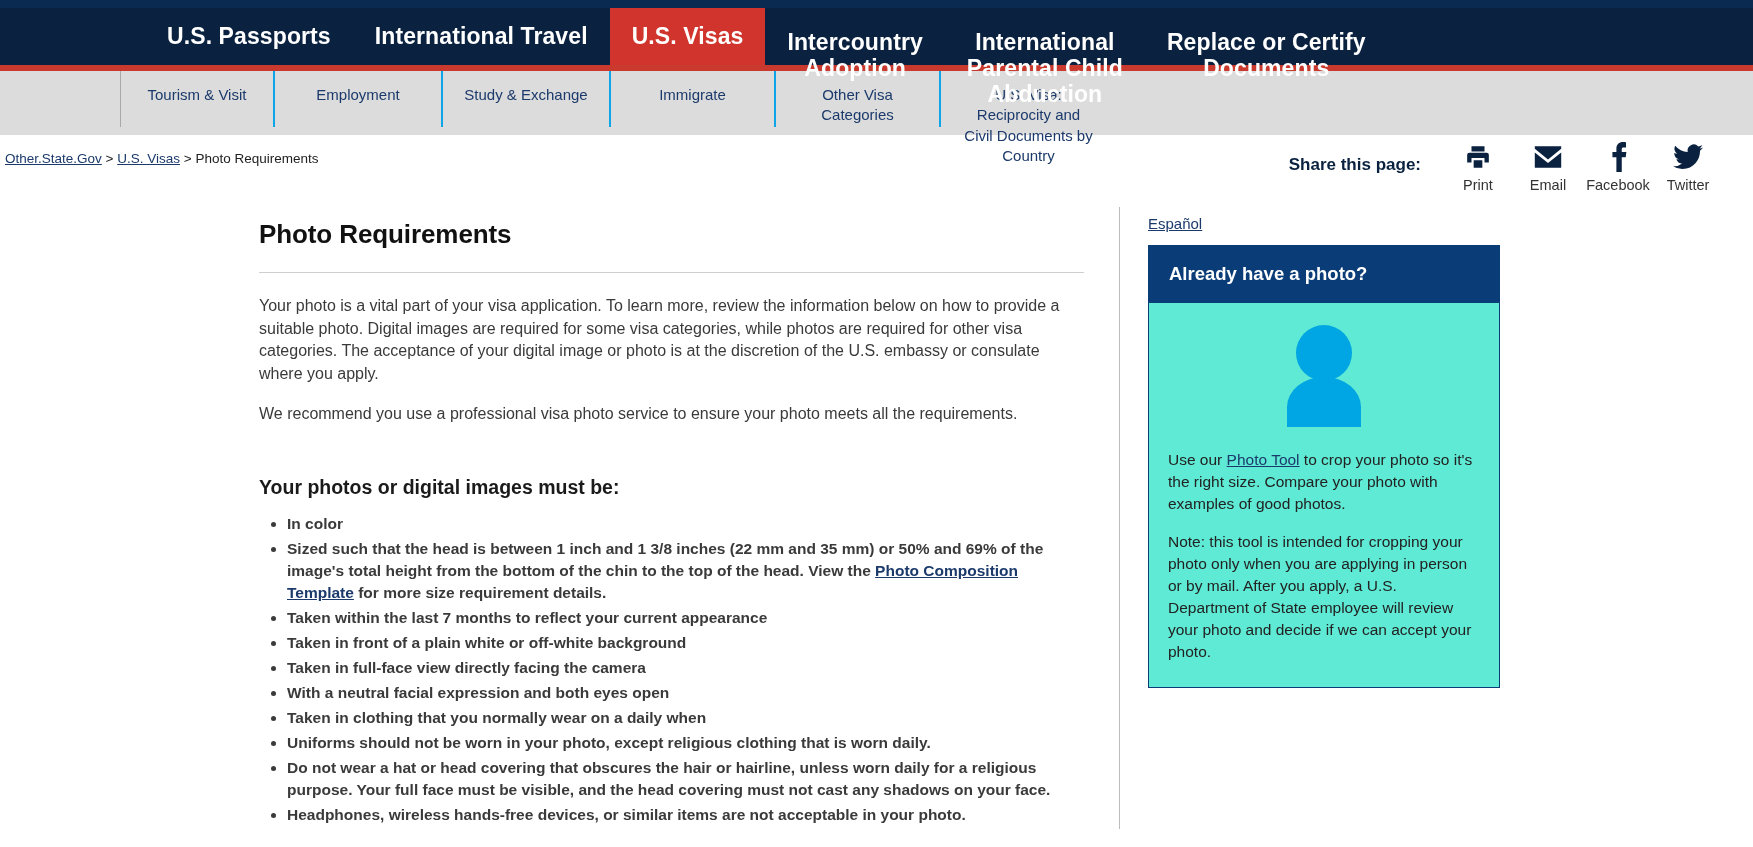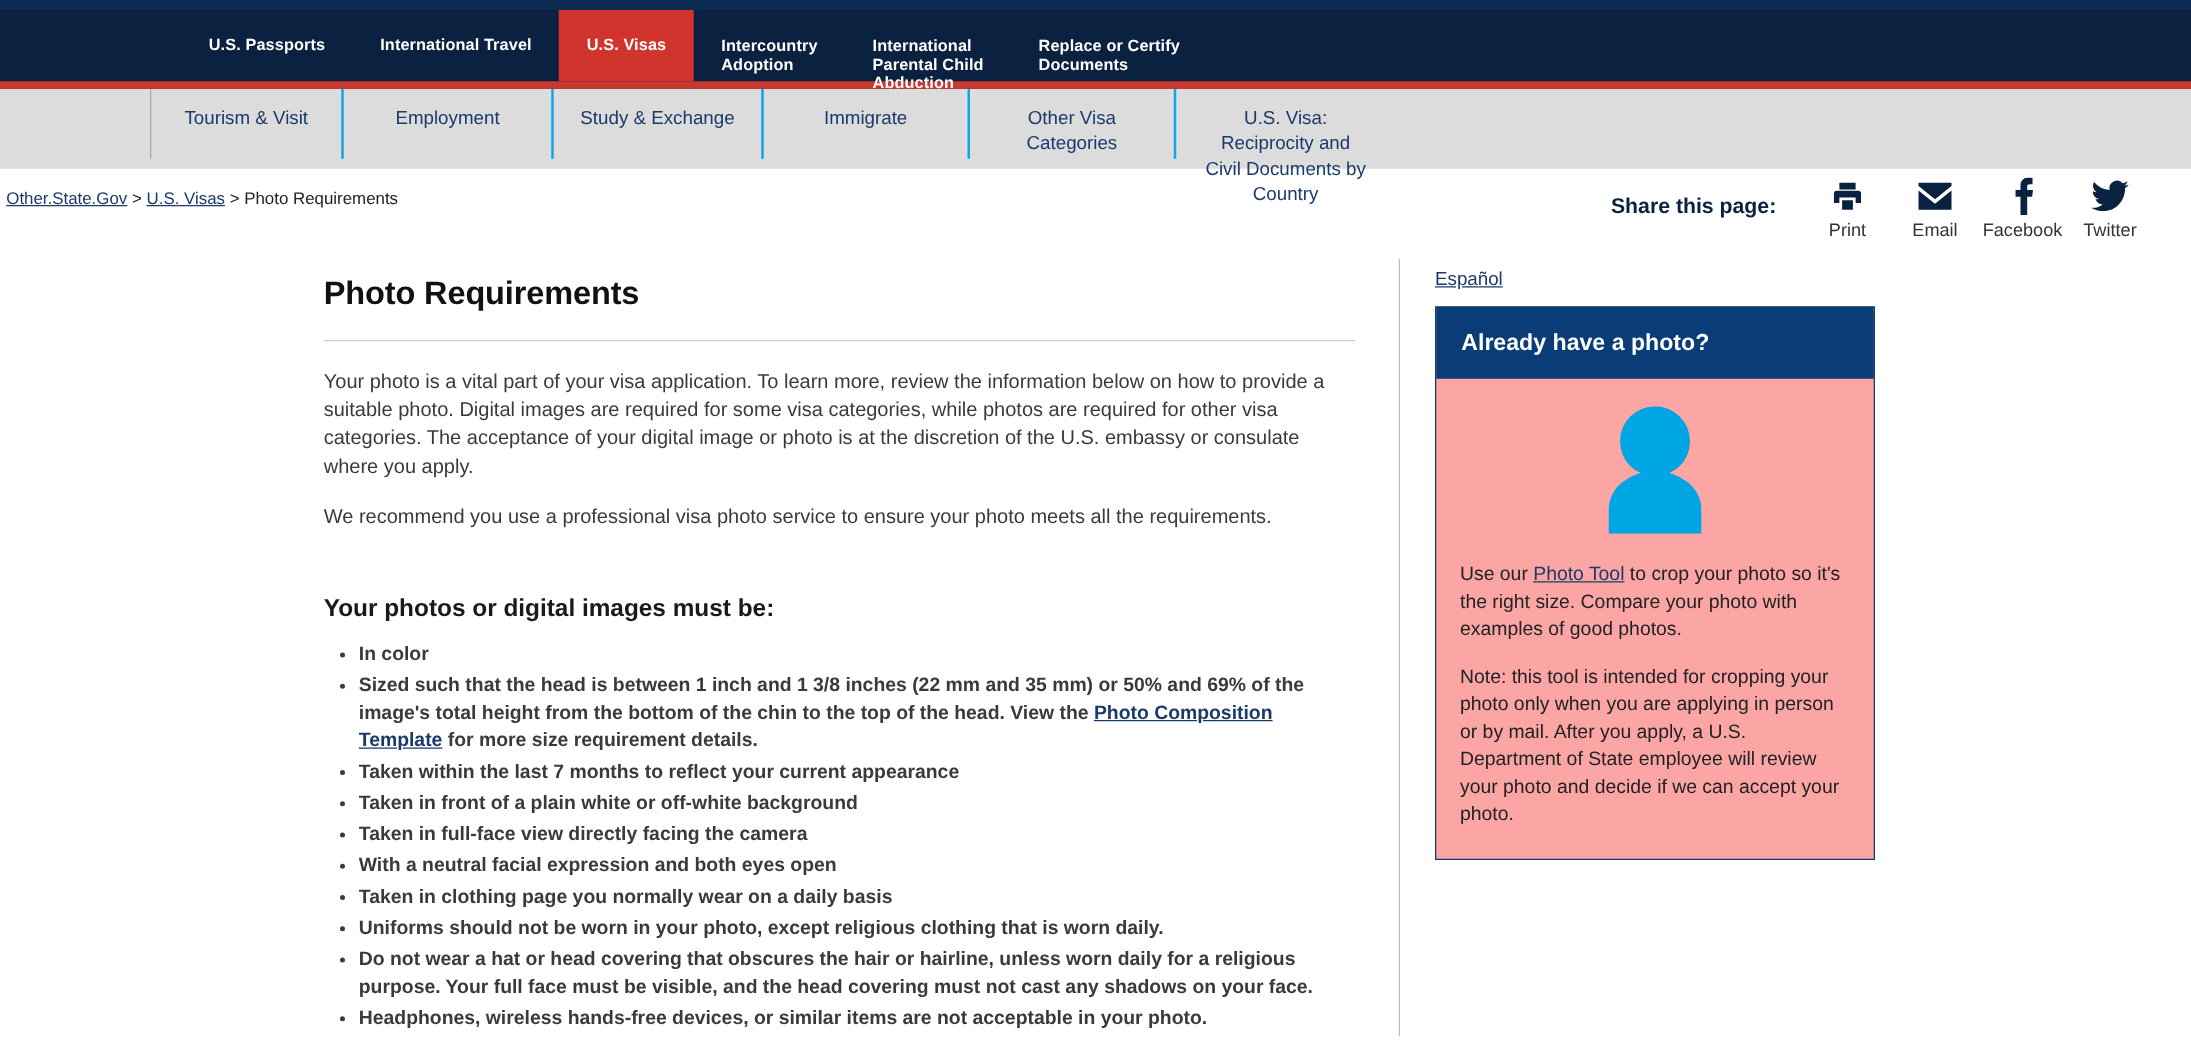--- a/index.html
+++ b/index.html
@@ -21,26 +21,26 @@
     background: #0a2240;
     height: 63px;
     display: flex;
     align-items: stretch;
     padding-left: 145px;
     border-bottom: 6px solid #c9392e;
     position: relative;
   }
   .mainnav-item {
     color: #ffffff;
-    font-size: 13px;
+    font-size: 23px;
     font-weight: bold;
     display: flex;
     align-items: center;
     justify-content: center;
-    text-align: left;
+    text-align: center;
     padding: 0 22px;
     line-height: 1.12;
     white-space: pre-line;
     cursor: pointer;
     letter-spacing: .1px;
   }
   .mainnav-item.active {
     background: #d0342c;
   }
   .mainnav-item.tall {
@@ -194,21 +194,21 @@
     color: #1b3a6b;
     text-decoration: underline;
     display: inline-block;
     margin-bottom: 13px;
     cursor: pointer;
   }
   .panel {
     width: 352px;
     border: 1px solid #0a3d78;
     border-top: none;
-    background: #fca5a5;
+    background: #5eead4;
   }
   .panel-head {
     background: #0a3d78;
     color: #fff;
     font-size: 18.5px;
     font-weight: bold;
     padding: 18px 20px;
   }
   .panel-body {
     padding: 22px 19px 24px 19px;
@@ -311,21 +311,21 @@
 
     <h2 class="sub-title">Your photos or digital images must be:</h2>
 
     <ul class="reqs">
       <li><span>In color</span></li>
       <li><span>Sized such that the head is between 1 inch and 1 3/8 inches (22 mm and 35 mm) or 50% and 69% of the image's total height from the bottom of the chin to the top of the head. View the </span><a class="inline" href="#">Photo Composition Template</a><span> for more size requirement details.</span></li>
       <li><span>Taken within the last 7 months to reflect your current appearance</span></li>
       <li><span>Taken in front of a plain white or off-white background</span></li>
       <li><span>Taken in full-face view directly facing the camera</span></li>
       <li><span>With a neutral facial expression and both eyes open</span></li>
-      <li><span>Taken in clothing page you normally wear on a daily basis</span></li>
+      <li><span>Taken in clothing that you normally wear on a daily when</span></li>
       <li><span>Uniforms should not be worn in your photo, except religious clothing that is worn daily.</span></li>
       <li><span>Do not wear a hat or head covering that obscures the hair or hairline, unless worn daily for a religious purpose. Your full face must be visible, and the head covering must not cast any shadows on your face.</span></li>
       <li><span>Headphones, wireless hands-free devices, or similar items are not acceptable in your photo.</span></li>
     </ul>
   </div>
 
   <div class="aside">
     <a class="espanol" href="#">Español</a>
 
     <div class="panel">

